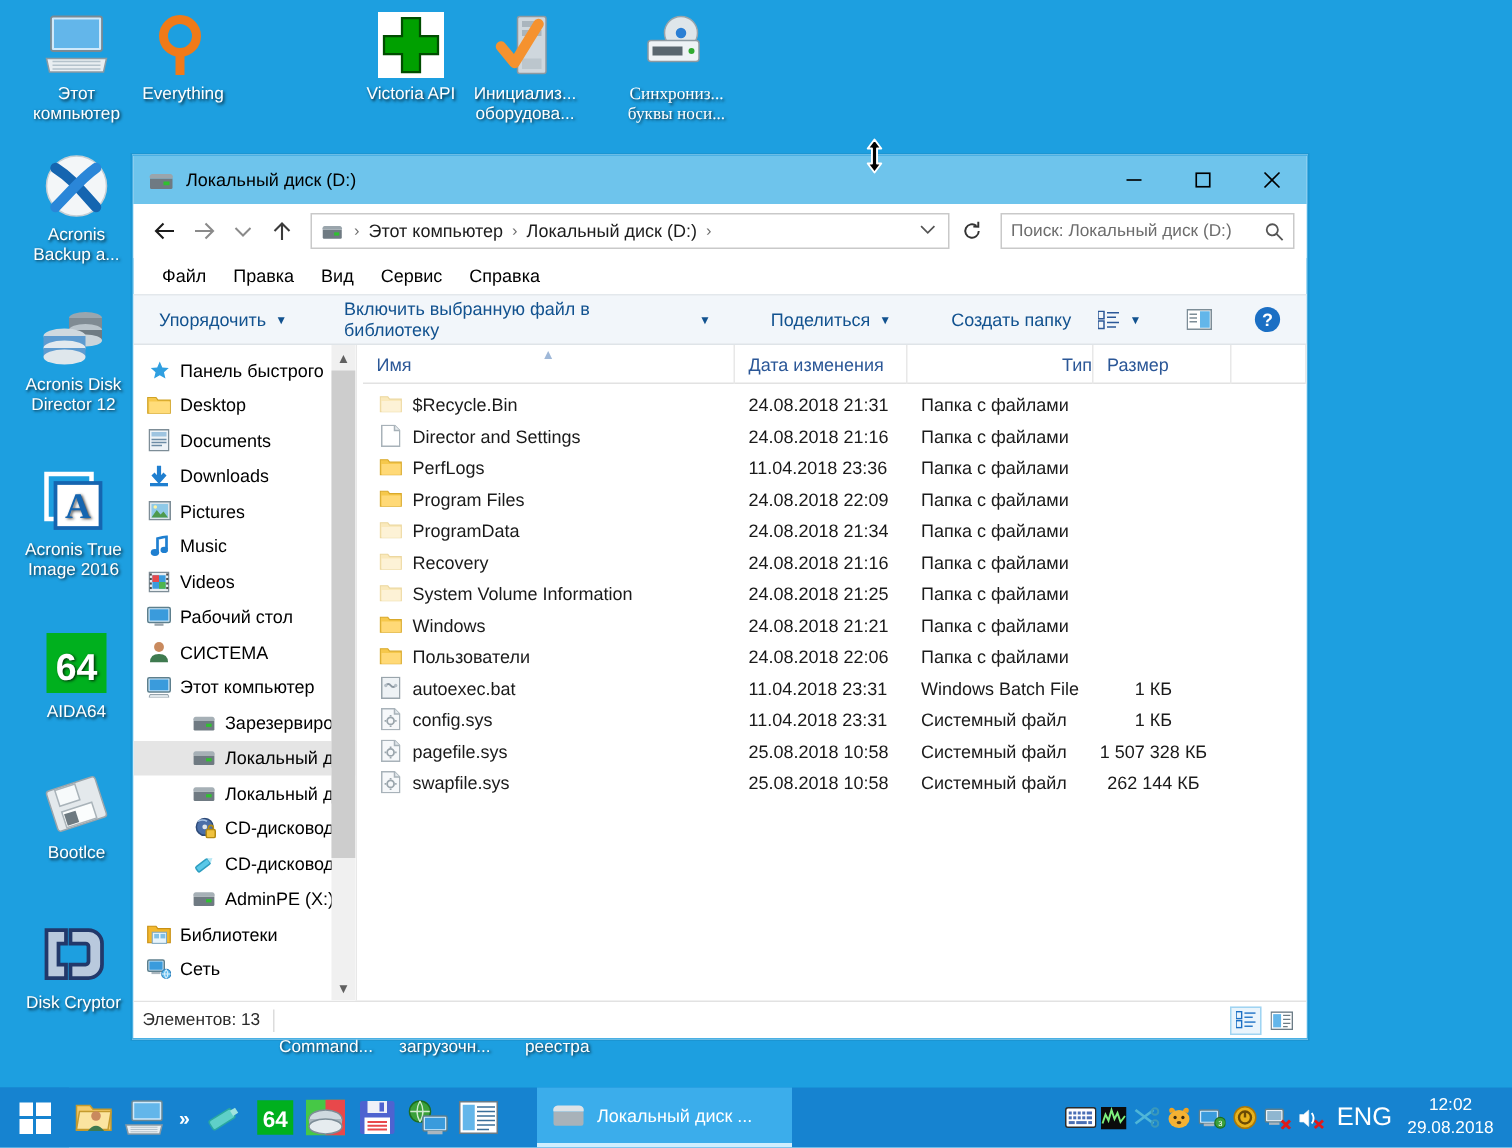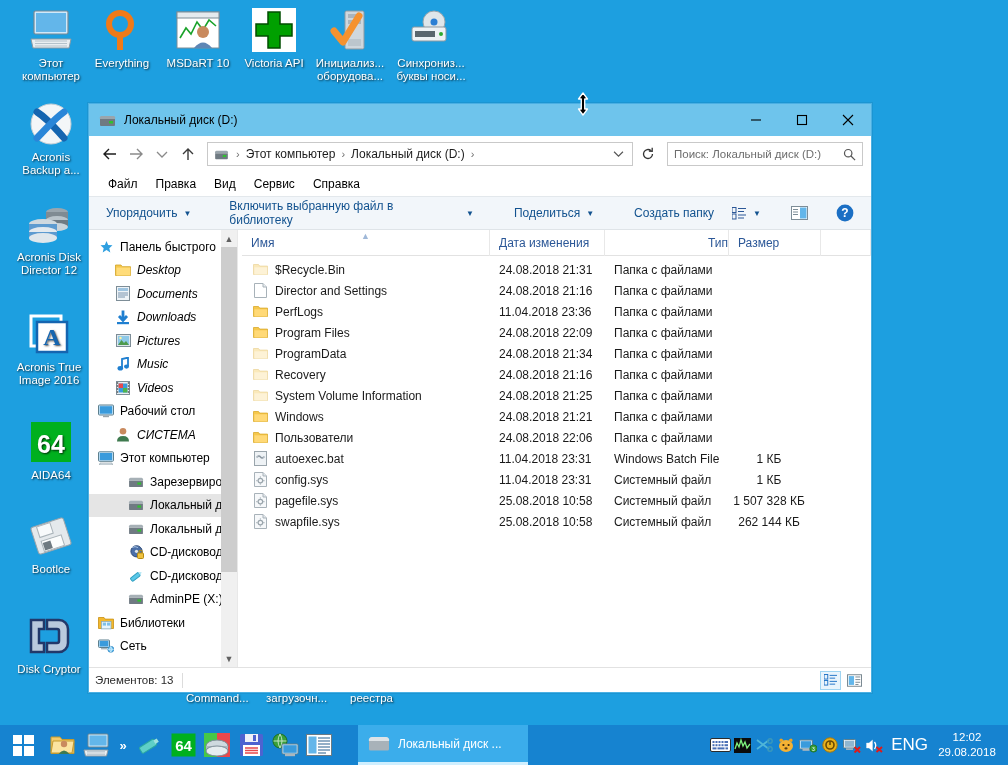--- a/index.html
+++ b/index.html
@@ -102,21 +102,21 @@
     width:148px; flex:0 0 148px; background:#fff; overflow:hidden; position:relative;
     font-size:12px; color:#000;
   }
   #navpane .scroller { padding-top:5px; }
   .navrow { height:23.5px; display:flex; align-items:center; white-space:nowrap; padding-right:4px; }
   .navrow.sel { background:#e5e5e5; }
   .navrow .ic { width:18px; display:flex; align-items:center; justify-content:center; flex:0 0 18px; margin-right:5px;}
   .navrow .lbl { overflow:hidden; }
   .navrow .pin { margin-left:auto; flex:0 0 12px; }
   .ind0 { padding-left:8px; }
-  .ind1 { padding-left:25px;font-style:italic; }
+  .ind1 { padding-left:8px; }
   .ind2 { padding-left:38px; }
   #navscroll { position:absolute; right:0; top:0; bottom:0; width:16px; background:#f0f0f0; }
   #navscroll .arw { height:17px; display:flex; align-items:center; justify-content:center; color:#606060; font-size:9px;}
   #navthumb { position:absolute; left:0; right:0; top:17px; height:325px; background:#cdcdcd; }
   #navsplit { width:5px; flex:0 0 5px; background:#fff; border-left:1px solid #e8e8e8; }
 
   
   #filepane { flex:1; display:flex; flex-direction:column; min-width:0; background:#fff; }
   #colhdr { height:26px; flex:0 0 26px; display:flex; align-items:center; border-bottom:1px solid #e2e2e2; font-size:12px; color:#2b5797; position:relative;}
   #colhdr .ch { height:26px; display:flex; align-items:center; padding-left:9px; border-right:1px solid #e8e8e8; position:relative;}
@@ -245,32 +245,20 @@
   <div class="dicon" style="left:79px;top:6px;">
     <div class="glyph">
       <svg width="42" height="44" viewBox="0 0 42 44">
         <circle cx="19" cy="16" r="11" fill="none" stroke="#f07a18" stroke-width="6"></circle>
         <rect x="16" y="25" width="6" height="17" fill="#f07a18"></rect>
       </svg>
     </div>
     <span class="cap" style="white-space:pre-line">Everything</span>
   </div>
 
-  <div class="dicon" style="left:155px;top:6px;">
-    <div class="glyph">
-      <svg width="46" height="40" viewBox="0 0 46 40">
-        <rect x="2" y="2" width="42" height="36" fill="#fff" stroke="#7d8d97"></rect>
-        <rect x="2" y="2" width="42" height="6" fill="#e4eaee" stroke="#7d8d97"></rect>
-        <polyline points="5,28 11,18 16,24 22,12 28,20 34,10 41,16" fill="none" stroke="#1aa22a" stroke-width="1.6"></polyline>
-        <circle cx="28" cy="22" r="6" fill="#c98a5e"></circle>
-        <path d="M19 38 q9 -11 18 0 Z" fill="#5e86b5"></path>
-      </svg>
-    </div>
-    <span class="cap" style="white-space:pre-line">MSDaRT 10</span>
-  </div>
 
   <div class="dicon" style="left:231px;top:6px;">
     <div class="glyph">
       <svg width="44" height="44" viewBox="0 0 44 44">
         <rect x="0" y="0" width="44" height="44" fill="#fff"></rect>
         <path d="M16 4 h12 v12 h12 v12 h-12 v12 h-12 v-12 h-12 v-12 h12 Z" fill="#00a000" stroke="#004d00" stroke-width="1.5"></path>
       </svg>
     </div>
     <span class="cap" style="white-space:pre-line">Victoria API</span>
   </div>
@@ -282,21 +270,21 @@
         <rect x="20" y="6" width="13" height="4" fill="#aab5bd"></rect>
         <rect x="20" y="12" width="13" height="4" fill="#aab5bd"></rect>
         <rect x="20" y="31" width="13" height="7" fill="#bcc6cd"></rect>
         <path d="M6 23 L15 34 L31 8" stroke="#f5922f" stroke-width="7" fill="none" stroke-linecap="round" stroke-linejoin="round"></path>
       </svg>
     </div>
     <span class="cap" style="white-space:pre-line">Инициализ...
 оборудова...</span>
   </div>
 
-  <div class="dicon" style="left:388px;top:6px;">
+  <div class="dicon" style="left:408px;top:6px;font-family:Liberation Serif, serif;">
     <div class="glyph">
       <svg width="46" height="42" viewBox="0 0 46 42">
         <circle cx="26" cy="13" r="11" fill="#dfe6ea" stroke="#98a4ab"></circle>
         <circle cx="26" cy="13" r="3.5" fill="#2b7fd4"></circle>
         <rect x="4" y="18" width="34" height="14" rx="2" fill="#eef2f5" stroke="#8d99a1"></rect>
         <rect x="7" y="22" width="20" height="6" fill="#5a666e"></rect>
         <circle cx="33" cy="25" r="2" fill="#2faa2f"></circle>
       </svg>
     </div>
     <span class="cap" style="white-space:pre-line">Синхрониз...

